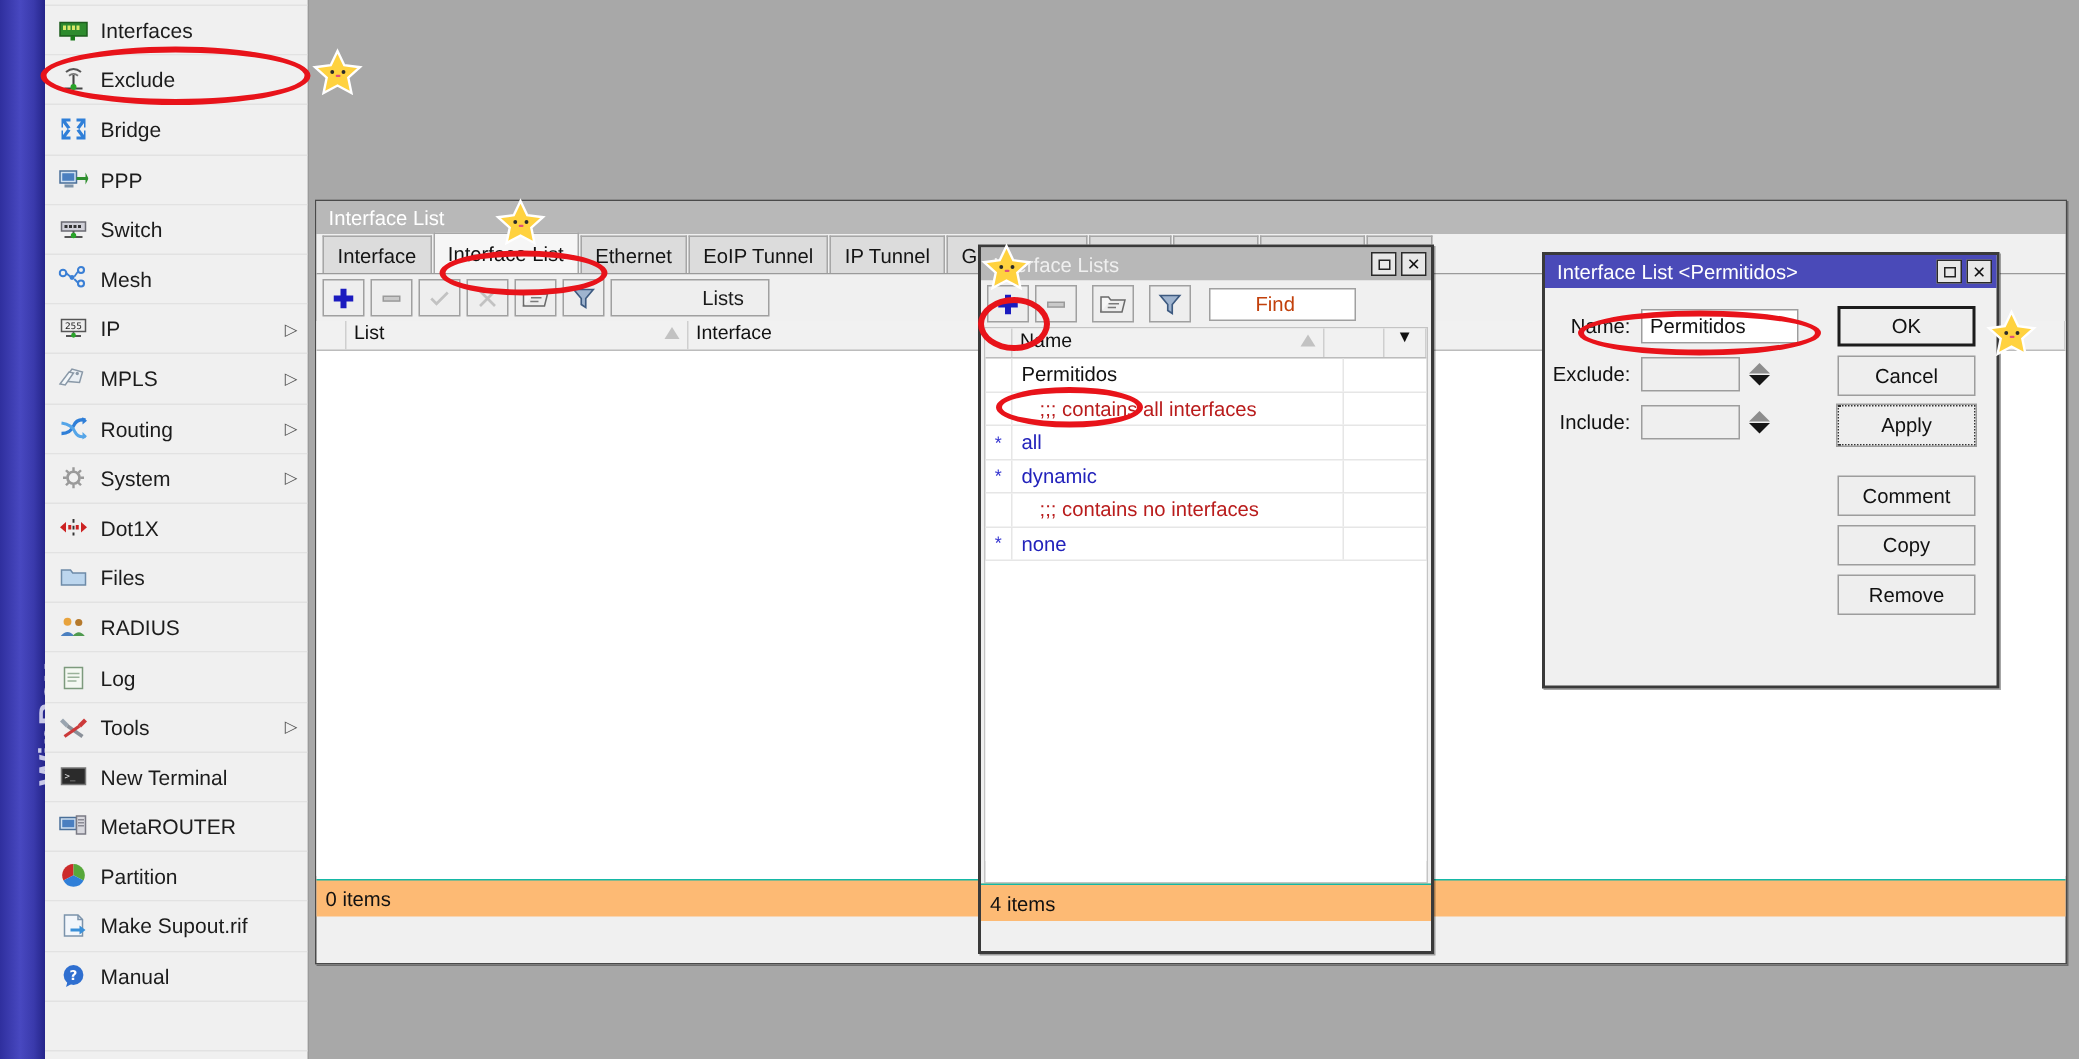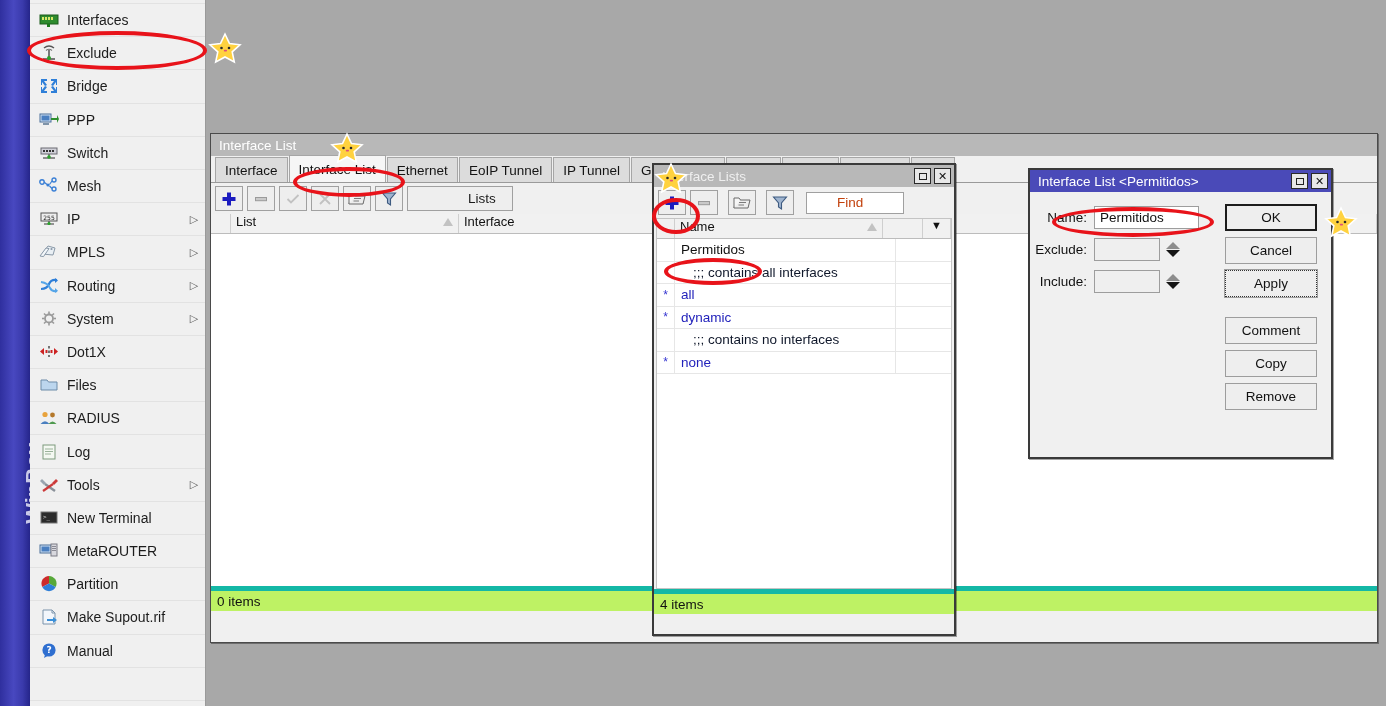--- a/index.html
+++ b/index.html
@@ -187,30 +187,30 @@
     border-right: 1px solid #e6e6e6; height: 100%;
     display: flex; align-items: center; justify-content: center;
   }
   .trow .namecell {
     flex: 1 1 auto; padding-left: 6px;
     border-right: 1px solid #e6e6e6; height: 100%;
     display: flex; align-items: center;
     white-space: nowrap; overflow: hidden;
   }
   .trow .lastcell { width: 55px; height: 100%; }
-  .trow.comment .namecell { color: #0f172a; padding-left: 18px; }
+  .trow.comment .namecell { color: #b91c1c; padding-left: 18px; }
   .trow.entry .namecell { color: #2222bb; }
   .trow.plain .namecell { color: #111111; }
 
   .statusbar {
     height: 25px;
     display: flex; align-items: center;
     padding-left: 6px;
-    background: #bef264;
-    border-top: 5px solid #14b8a6;
+    background: #fdba74;
+    border-top: 1px solid #14b8a6;
     font-size: 13.5px;
     color: #111;
   }
 
   
   .form-row {
     display: flex; align-items: center;
     height: 27px; margin-bottom: 5px;
   }
   .form-lbl {

